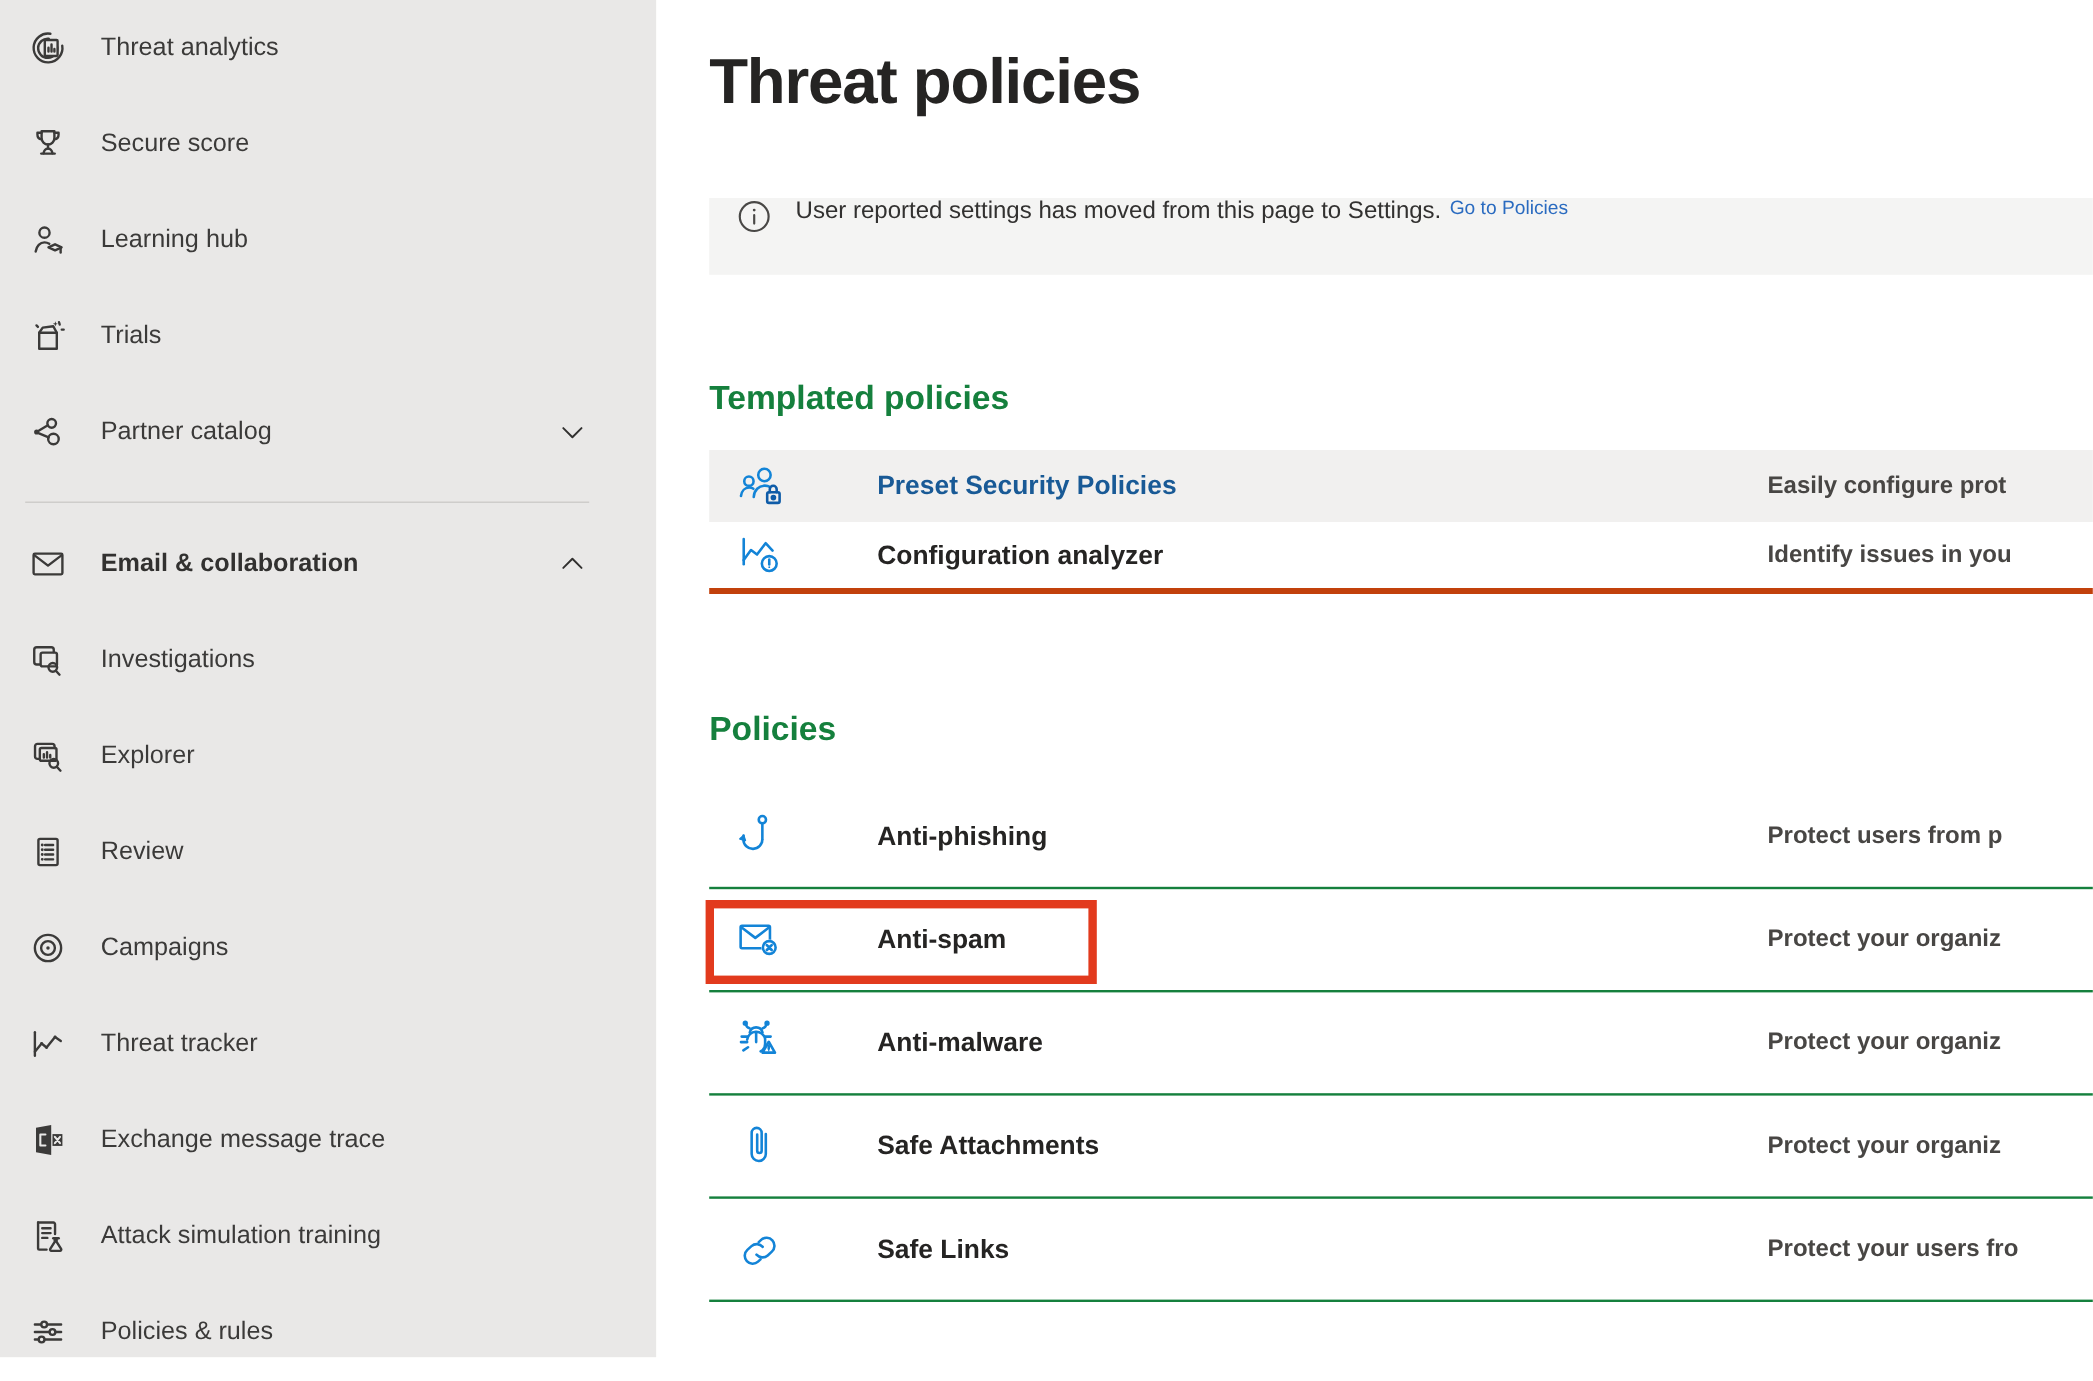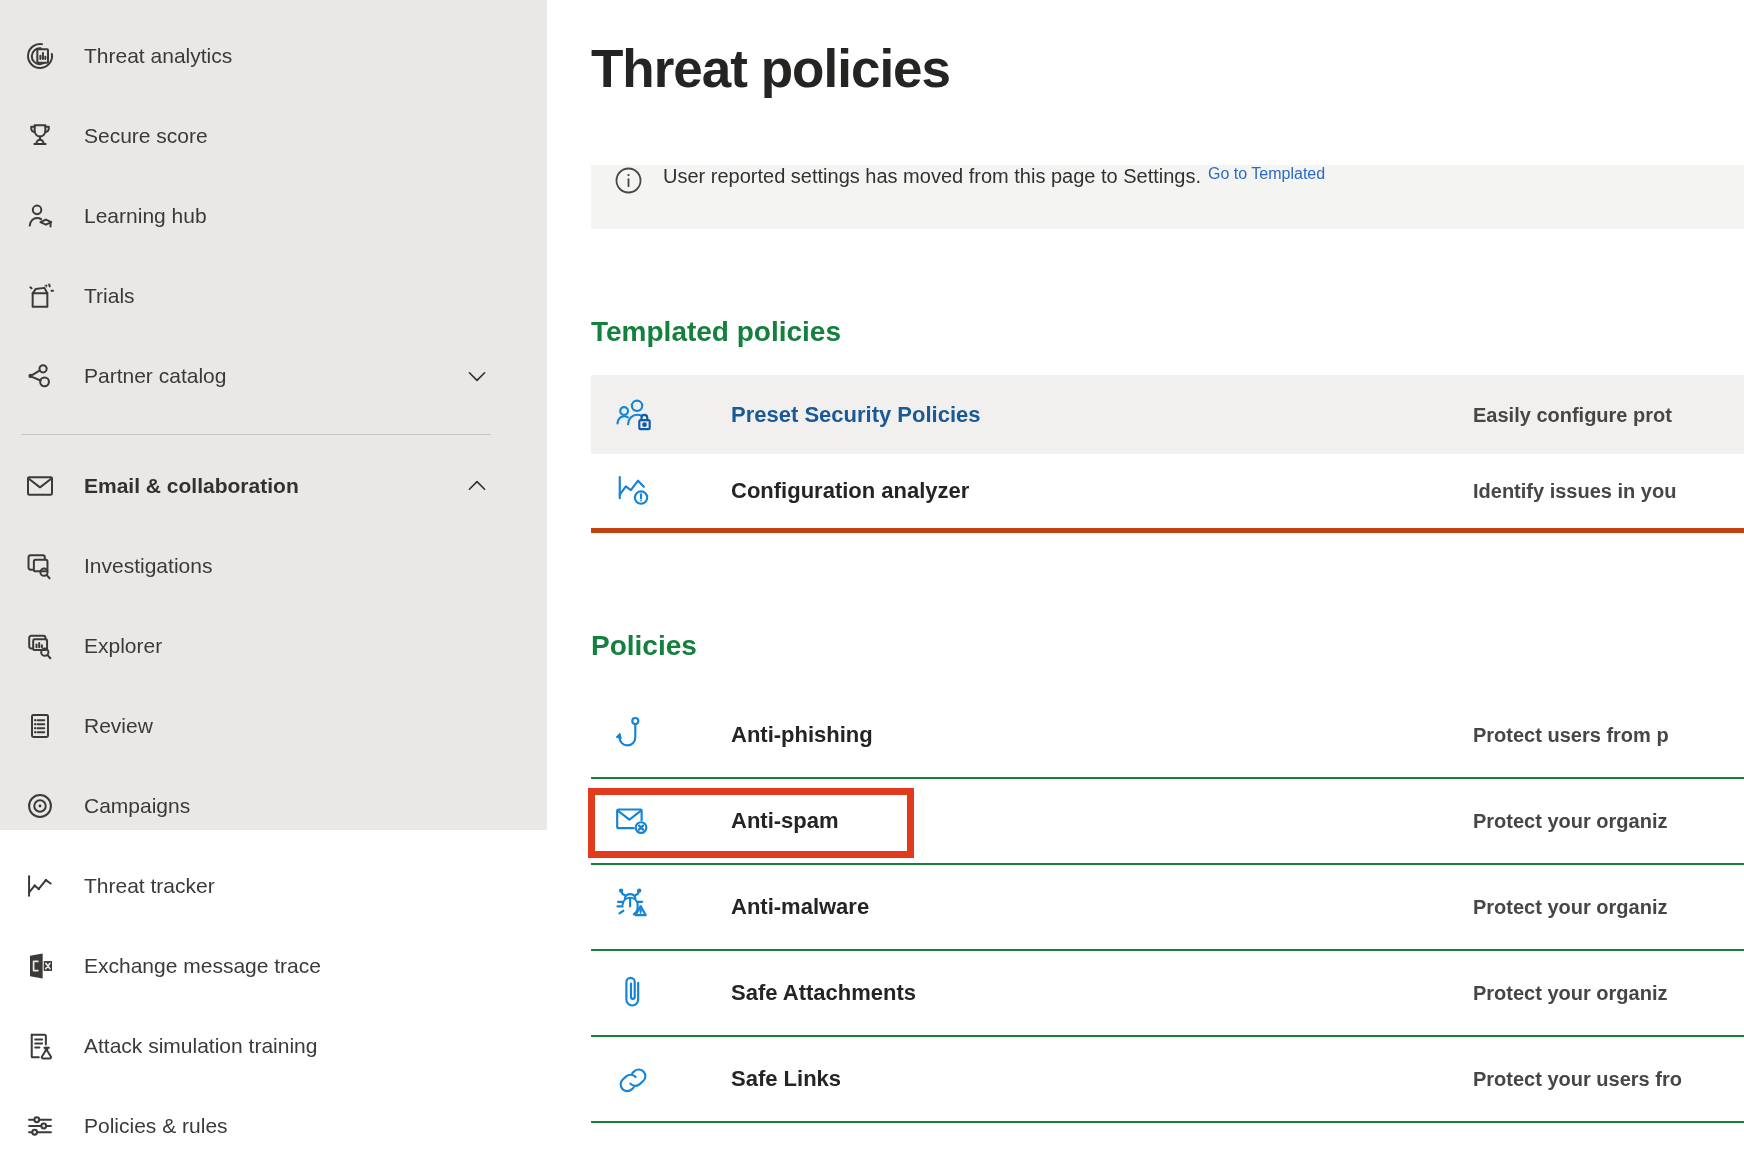--- a/index.html
+++ b/index.html
@@ -3,22 +3,22 @@
 <meta charset="utf-8">
 <style>
   html,body{margin:0;padding:0;}
   body{
     width:1744px;height:1151px;overflow:hidden;position:relative;
     background:#ffffff;font-family:"Liberation Sans","DejaVu Sans",sans-serif;
     color:#252423;
   }
   
   .sidebar{
-    position:absolute;left:0;top:0;width:547px;height:830px;
-    background:#e9e8e7;box-sizing:border-box;padding-top:16px;
+    position:absolute;left:0;top:0;width:547px;height:1131px;
+    background:#e9e8e7;box-sizing:border-box;padding-top:0;
   }
   .side-item{
     height:80px;display:flex;align-items:center;padding-left:24px;
     cursor:pointer;box-sizing:border-box;
   }
   .side-item .icon{width:32px;height:32px;flex:0 0 32px;color:#3b3a39;display:flex;align-items:center;justify-content:center;}
   .side-item .icon svg{width:32px;height:32px;}
   .side-item .lbl{margin-left:28px;font-size:21px;color:#3b3a39;white-space:nowrap;}
   .side-item.bold .lbl{font-weight:700;color:#323130;}
   .side-item .chev{position:absolute;right:57px;width:26px;height:26px;color:#323130;}
@@ -43,21 +43,21 @@
     font-size:28px;font-weight:700;color:#15803d;line-height:34px;margin:0;
   }
   .sec1 .sec-heading{margin-top:86px;}
   .sec2 .sec-heading{margin-top:96px;}
   .sec1 .rows{margin-top:26px;}
   .sec2 .rows{margin-top:30px;}
   .prow{
     position:relative;height:86px;display:flex;align-items:center;cursor:pointer;
     box-sizing:border-box;
   }
-  .sec1 .prow{height:79px;}
+  .sec1 .prow{height:60px;}
   .sec1 .prow.r1{border-bottom:5px solid #c2410c;}
   .sec2 .prow{border-bottom:2px solid #15803d;}
   .prow.hl{background:#f1f0ef;}
   .prow .picon{width:46px;height:46px;flex:0 0 46px;margin-left:19px;color:#1384d7;display:flex;align-items:center;justify-content:center;}
   .prow .picon svg{width:46px;height:46px;}
   .prow .plbl{margin-left:75px;font-size:22px;font-weight:700;color:#252423;white-space:nowrap;}
   .prow.linkstyle .plbl{color:#195a96;}
   .prow .pdesc{
     position:absolute;left:882px;top:50%;transform:translateY(-50%);
     font-size:20px;color:#484644;white-space:nowrap;font-weight:700;
@@ -251,21 +251,21 @@
 
   <div class="banner">
     <span class="info-ic">
       <svg viewBox="0 0 24 24" fill="none" stroke="currentColor" stroke-width="1.4">
         <circle cx="12" cy="12" r="9.3"></circle>
         <path d="M12 11v5.5" stroke-linecap="round"></path>
         <circle cx="12" cy="7.8" r="0.9" fill="currentColor" stroke="none"></circle>
       </svg>
     </span>
     <span class="btxt">User reported settings has moved from this page to Settings.</span>
-    <a href="#">Go to Templated</a>
+    <a href="#">Go to Policies</a>
   </div>
 
   <section class="sec1">
     <h2 class="sec-heading">Templated policies</h2>
     <div class="rows" id="rows-0">
         <div class="prow r0 hl linkstyle">
     <span class="picon">
             <svg viewBox="0 0 32 32" fill="none" stroke="currentColor" stroke-width="1.5" stroke-linecap="round" stroke-linejoin="round">
               <circle cx="18.8" cy="9.6" r="3.6"></circle>
               <path d="M12.6 22.4c.2-4 3-6.6 6.4-6.6 1.2 0 2.3.3 3.2.8"></path>

